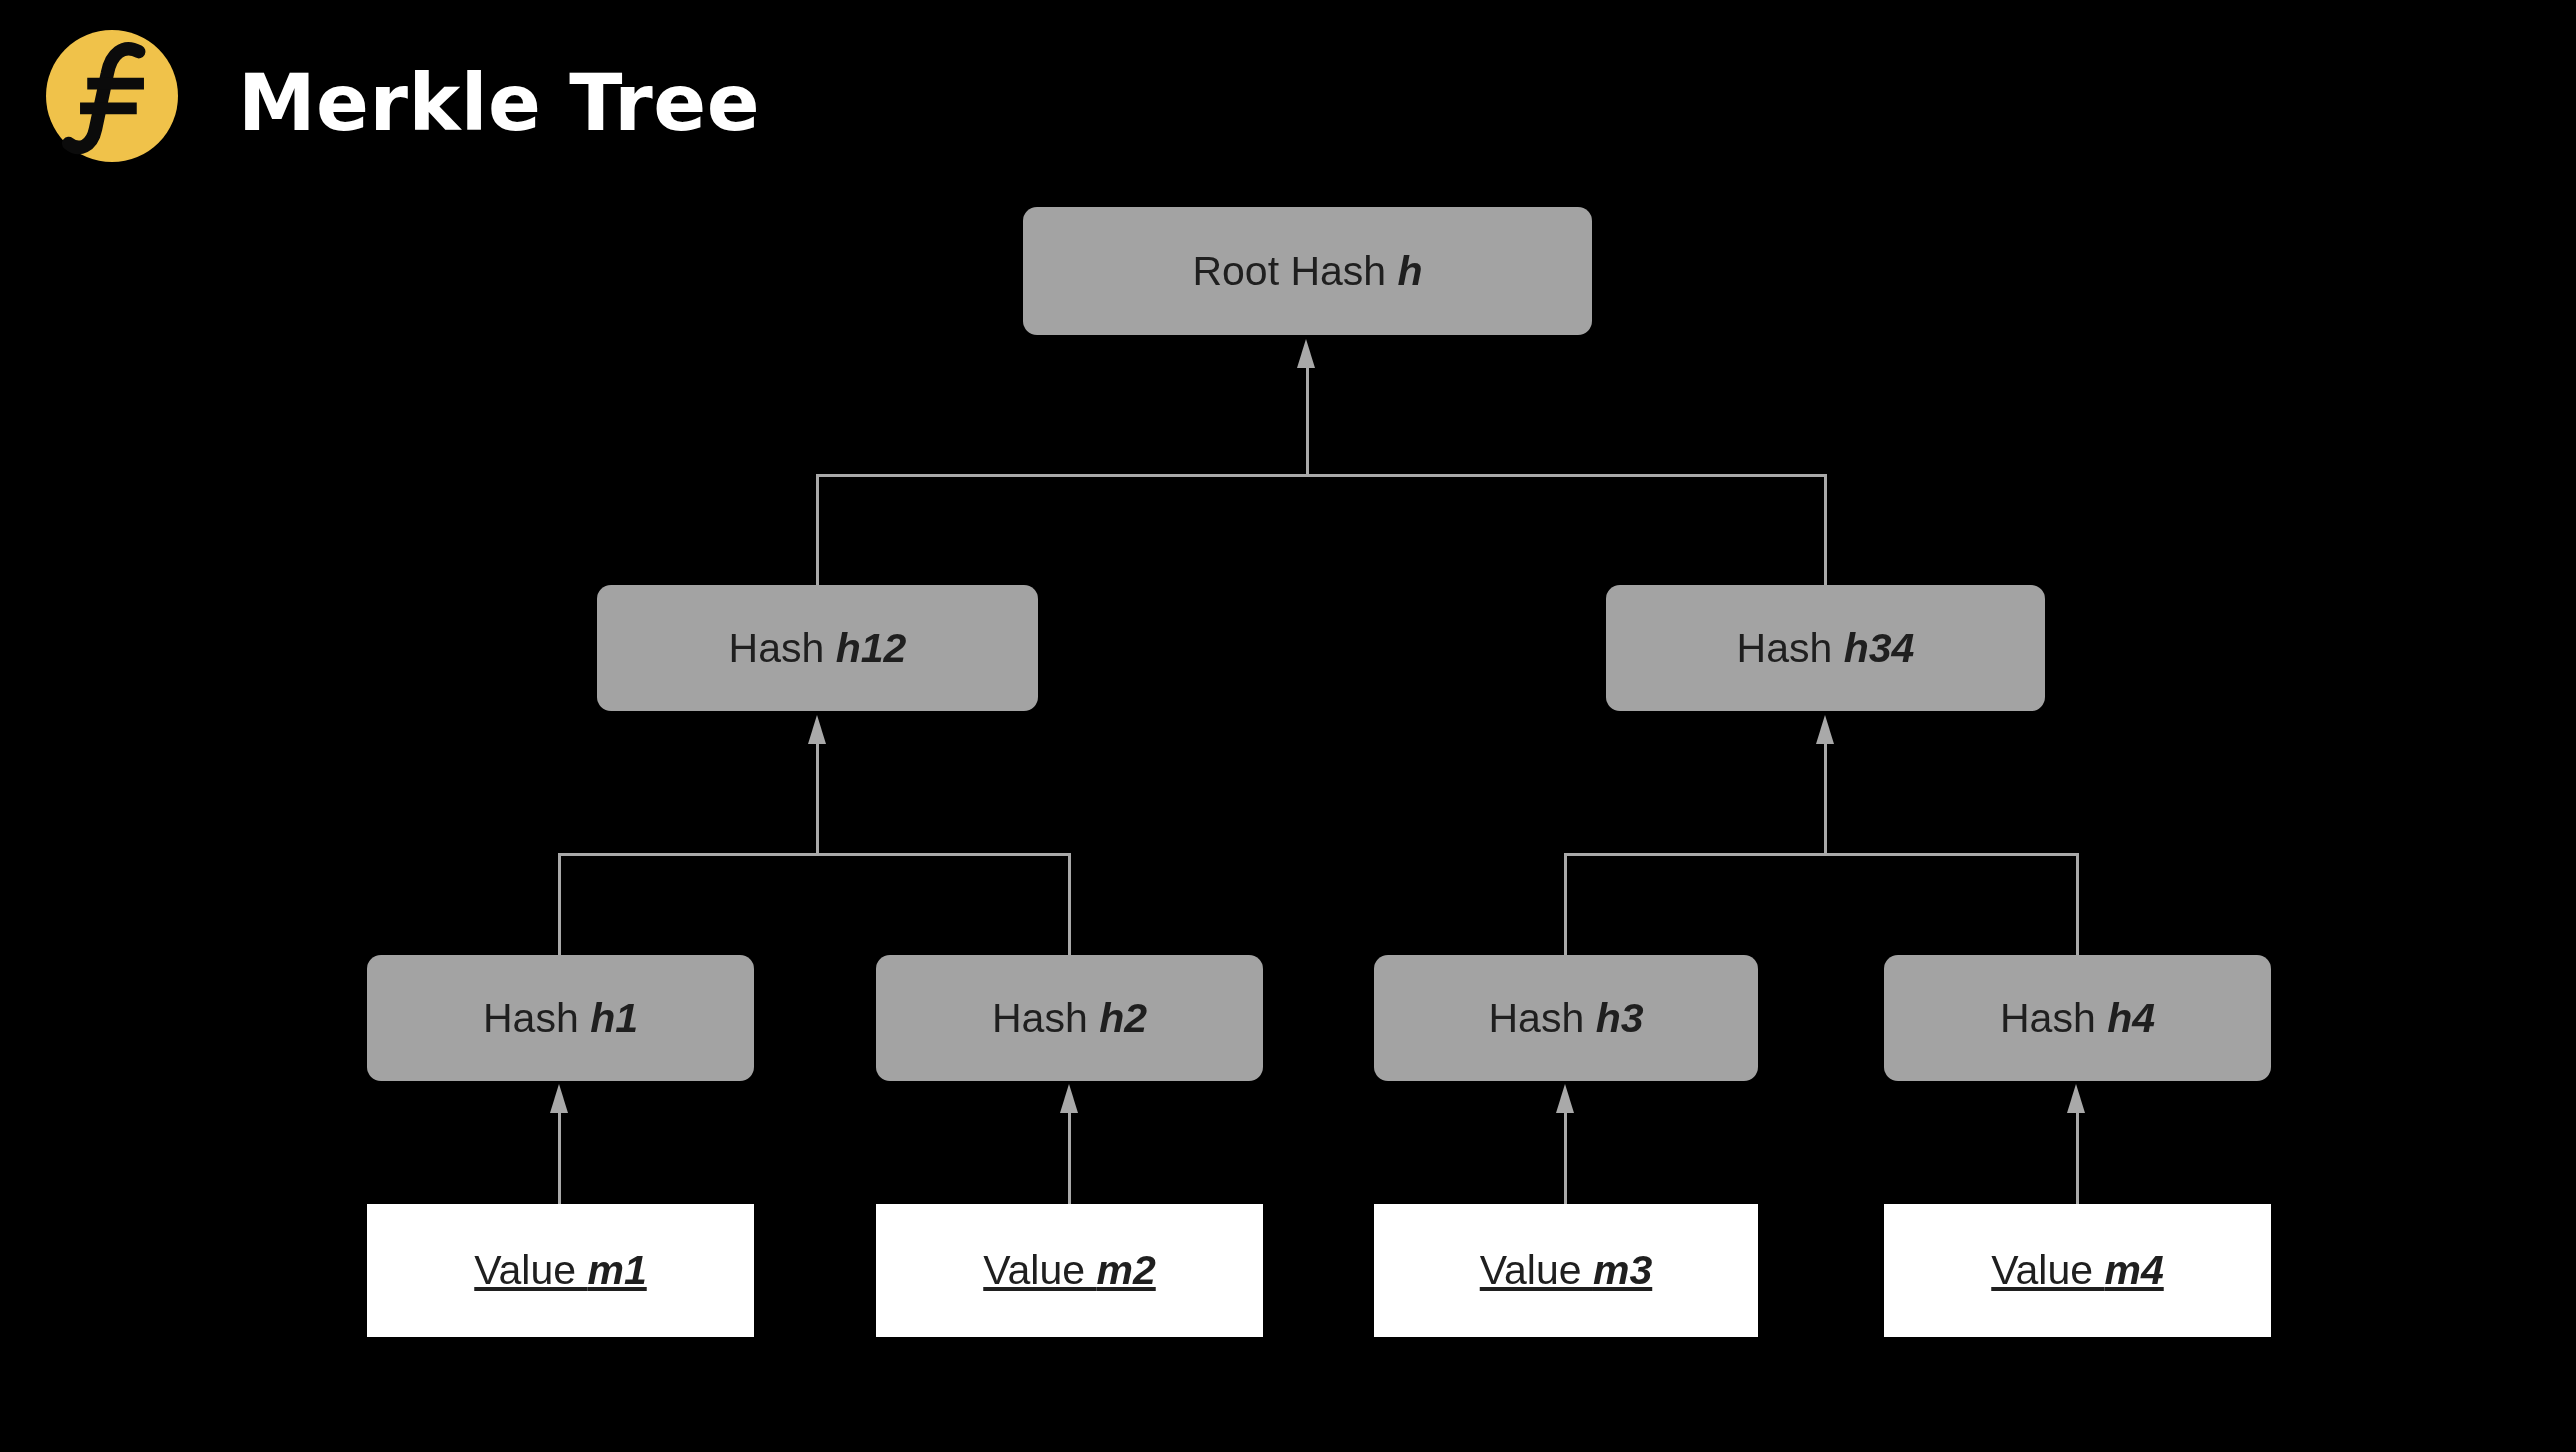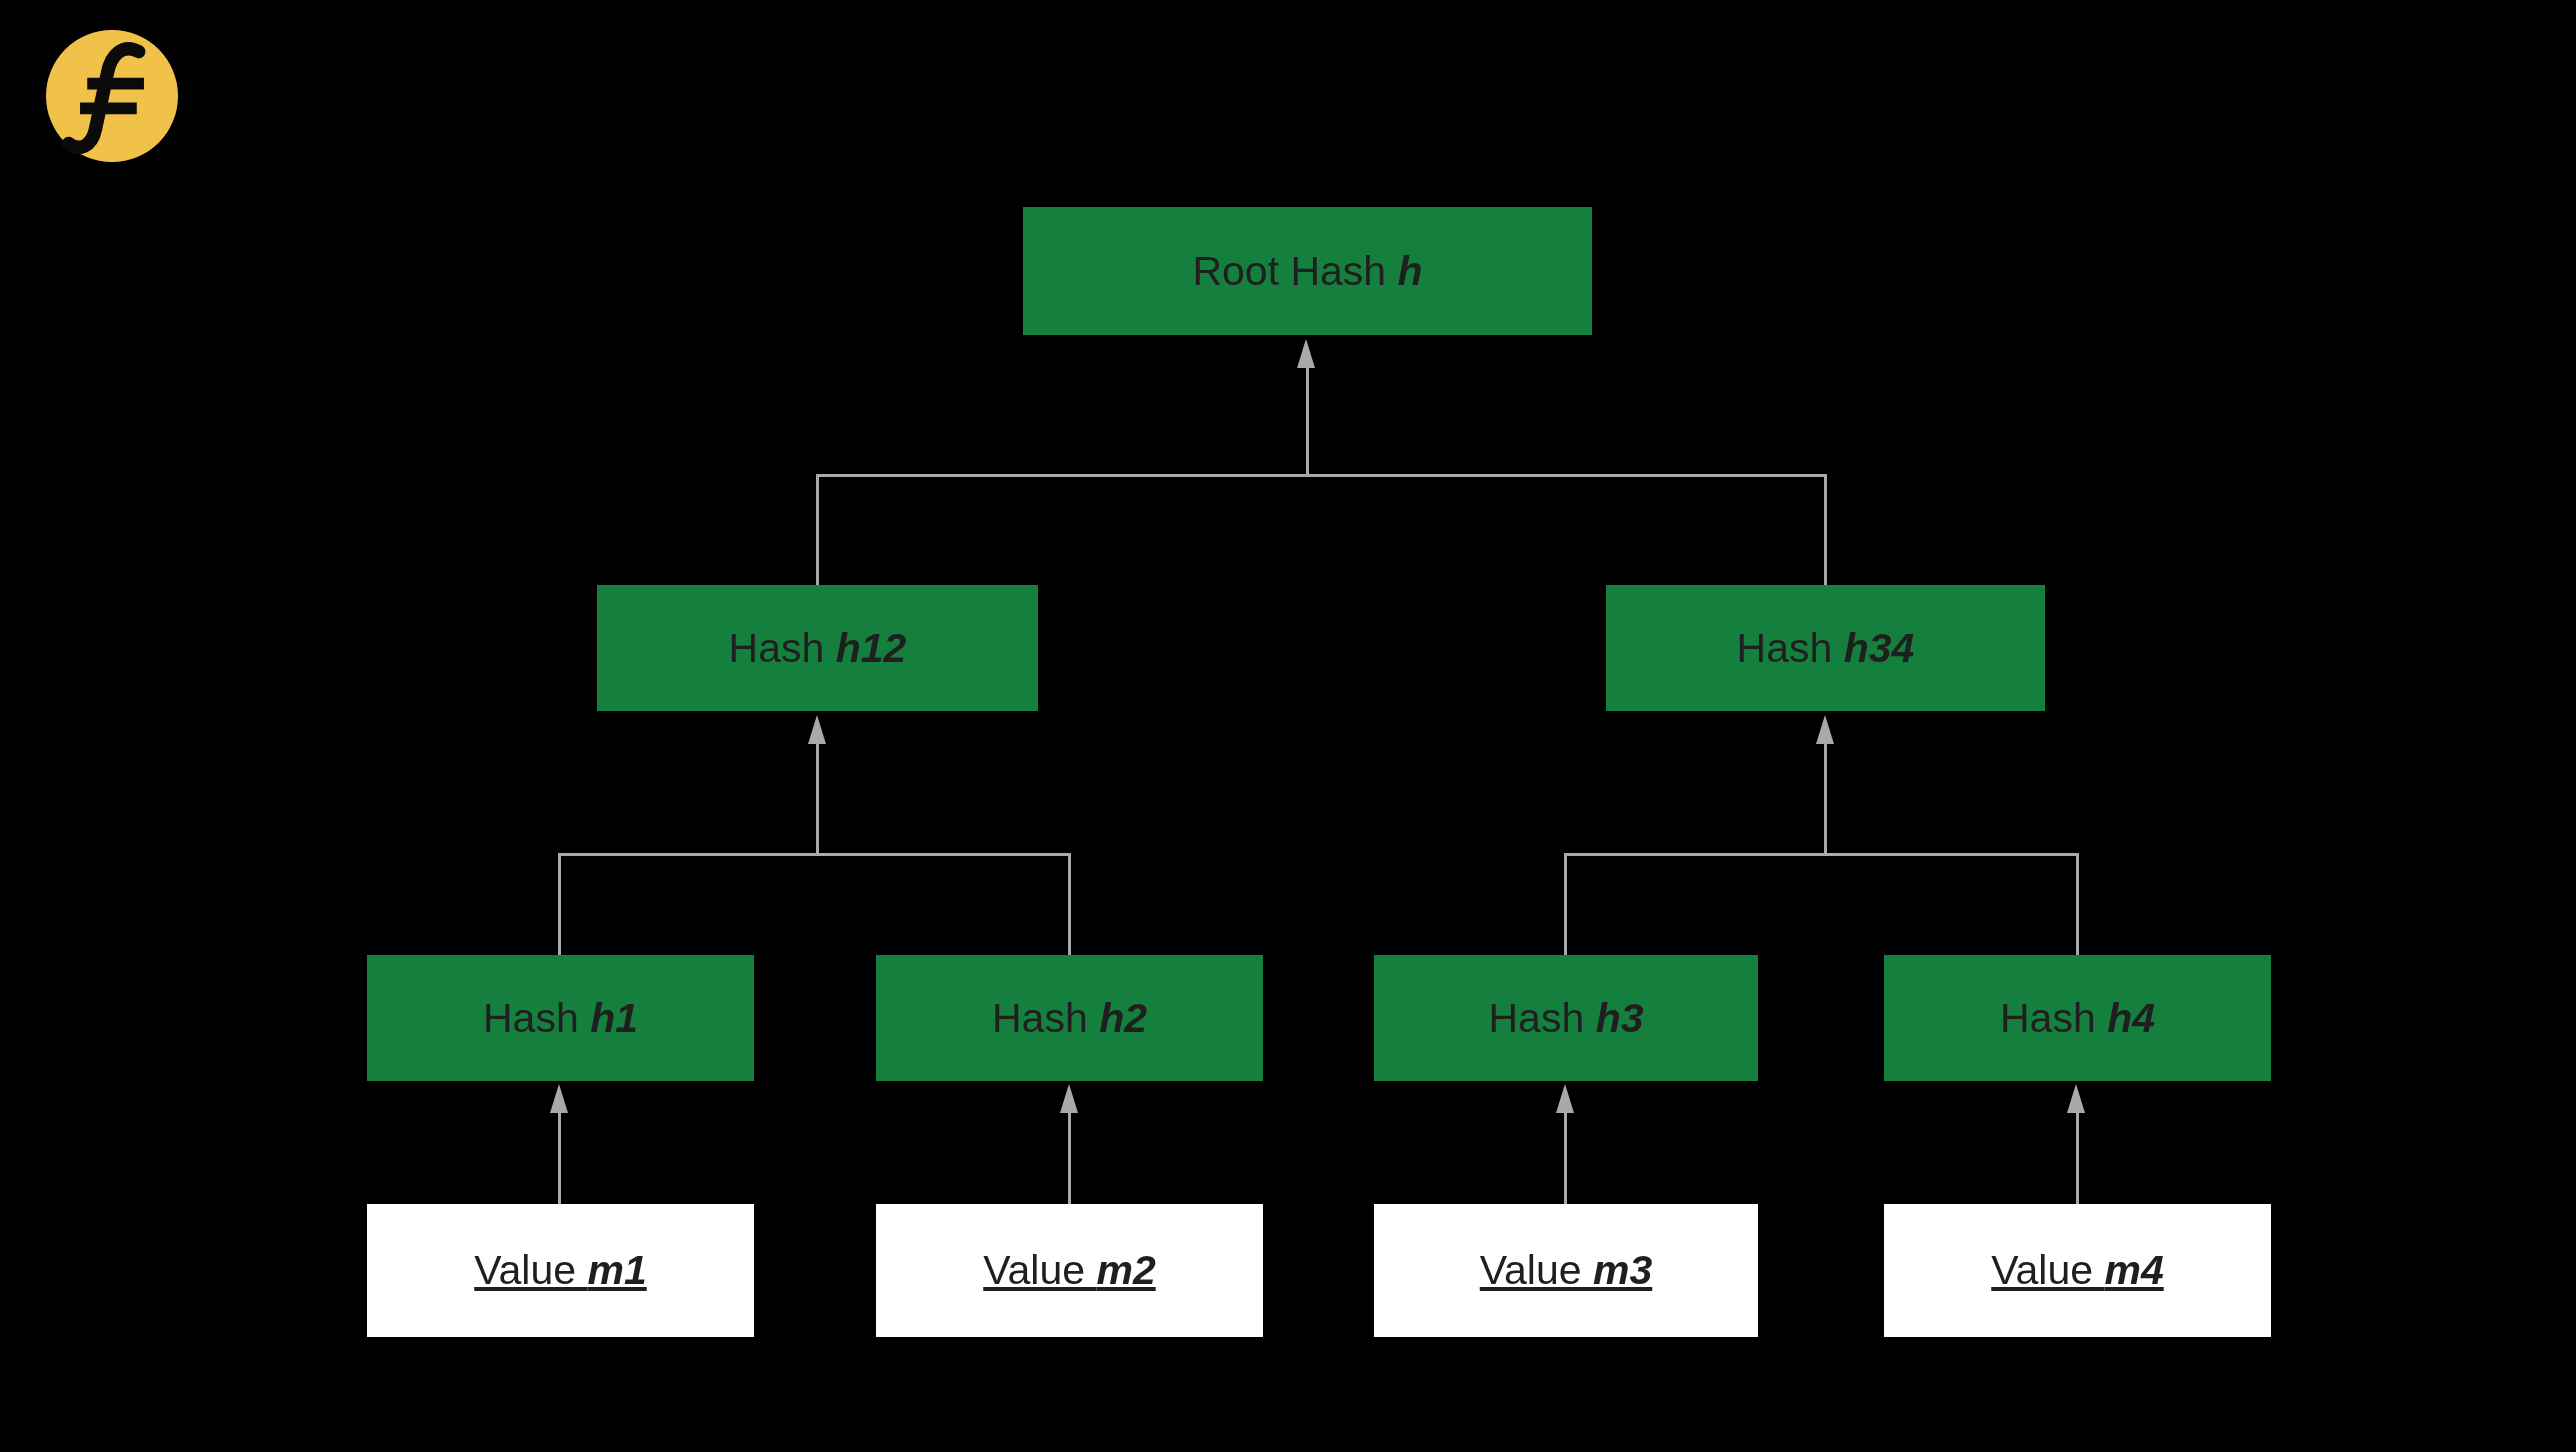--- a/index.html
+++ b/index.html
@@ -46,21 +46,21 @@
     align-items: center;
     justify-content: center;
     font-size: 41px;
     color: #1F1F1F;
     white-space: pre;
   }
   .node .em {
     font-weight: bold;
     font-style: italic;
   }
-  .hash-node { background: #15803d; }
+  .hash-node { background: #a3a3a3; border-radius: 14px; }
   .value-node { background: #FFFFFF; text-decoration: underline; }
 
   #node-root { left: 1023px; top: 207px;  width: 569px; height: 128px; }
   #node-h12  { left: 597px; top: 585px; width: 441px;  height: 126px; }
   #node-h34  { left: 1606px; top: 585px; width: 439px;  height: 126px; }
   #node-h1   { left: 367px;  top: 955px; width: 387px;  height: 126px; }
   #node-h2   { left: 876px; top: 955px; width: 387px;  height: 126px; }
   #node-h3   { left: 1374px; top: 955px; width: 384px;  height: 126px; }
   #node-h4   { left: 1884px; top: 955px; width: 387px;  height: 126px; }
   #node-m1   { left: 367px;  top: 1204px; width: 387px;  height: 133px; }
@@ -88,20 +88,21 @@
 
 <div class="stage">
 
   <div class="logo-circle">
     <svg width="132" height="132" viewBox="0 0 256 256">
       <path d="M 180,42 C 150,26 126,46 119,84 L 96,192 C 89,226 64,236 44,220" fill="none" stroke="#0B0B0B" stroke-width="26" stroke-linecap="round"></path>
       <line x1="80" y1="104" x2="190" y2="104" stroke="#0B0B0B" stroke-width="23"></line>
       <line x1="66" y1="152" x2="176" y2="152" stroke="#0B0B0B" stroke-width="23"></line>
     </svg>
   </div>
+  <div class="page-title">Merkle Tree</div>
 
   <div class="arrow" style="left:1297px; top:339px;"></div>
   <div class="vline" style="left:1306px; top:366px; height:111px;"></div>
   <div class="hline" style="left:816px; top:474px; width:1011px;"></div>
   <div class="vline" style="left:816px; top:474px; height:111px;"></div>
   <div class="vline" style="left:1824px; top:474px; height:111px;"></div>
 
   <div class="arrow" style="left:808px; top:715px;"></div>
   <div class="vline" style="left:816px; top:742px; height:114px;"></div>
   <div class="hline" style="left:558px; top:853px; width:512px;"></div>

